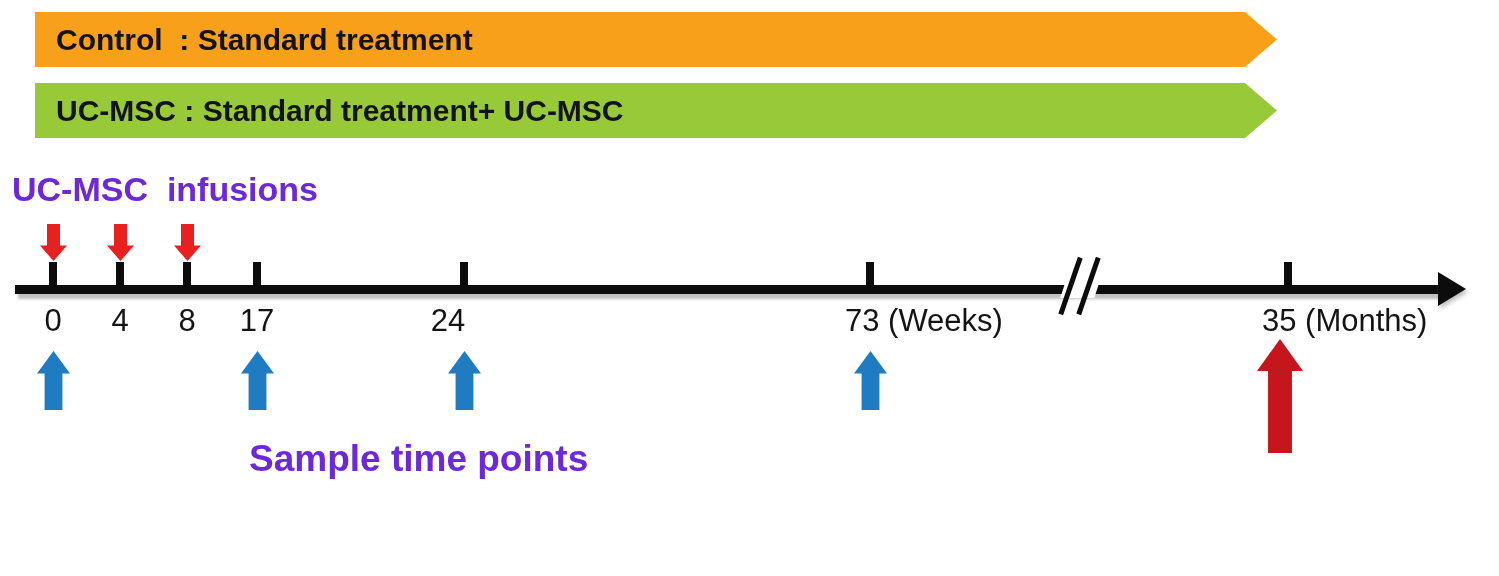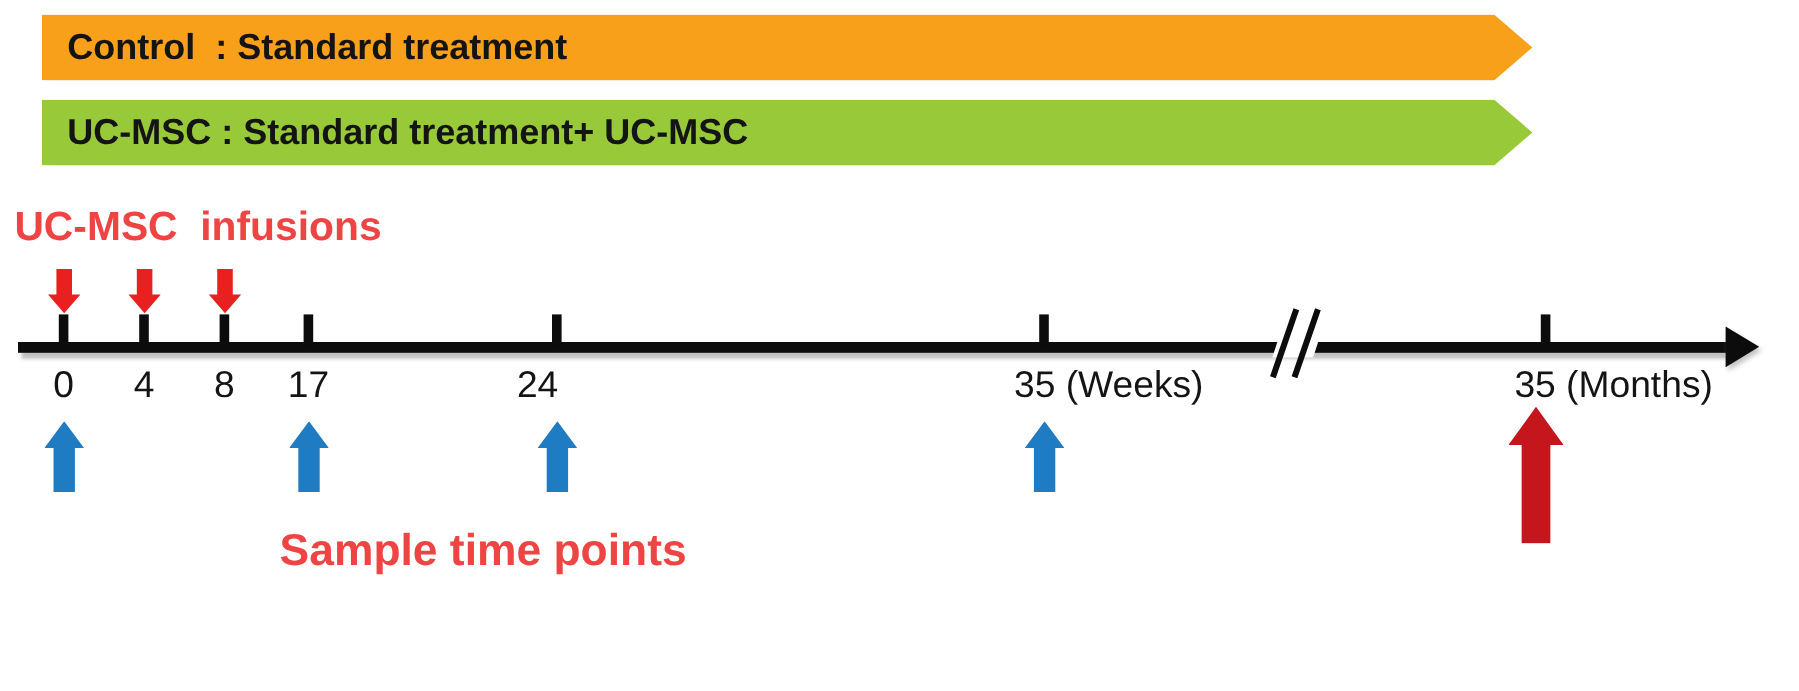--- a/index.html
+++ b/index.html
@@ -12,23 +12,23 @@
     position:absolute; left:35px; width:1242px; height:55px;
     display:flex; align-items:center; padding-left:21px;
     font-weight:bold; font-size:30px; color:#141414; white-space:pre;
     clip-path: polygon(0 0, calc(100% - 32px) 0, 100% 50%, calc(100% - 32px) 100%, 0 100%);
     filter: drop-shadow(5px 6px 3px rgba(110,110,110,0.55));
   }
   .banner-control { top:12px;  background: var(--orange); }
   .banner-ucmsc   { top:83px;  background: var(--green);  }
 
   
-  .txt { position:absolute; color:#ef4444; white-space:pre; }
+  .txt { position:absolute; color:#6d28d9; white-space:pre; }
   .infusions-label { left:12px;  top:170px; font-size:34px; font-weight:bold; }
-  .sample-label    { left:233px; top:438px; font-size:37px; font-weight:bold; }
+  .sample-label    { left:249px; top:438px; font-size:37px; font-weight:bold; }
   .endpoint-label  { left:1091px; top:462px; font-size:31px; font-weight:bold; line-height:51px; }
 
   
   .axis-line {
     position:absolute; left:15px; top:285px; width:1426px; height:9px;
     background:#0c0c0c; box-shadow: 3px 5px 3px rgba(150,150,150,0.6);
   }
   .axis-arrowhead {
     position:absolute; left:1438px; top:272px; width:0; height:0;
     border-top:17px solid transparent; border-bottom:17px solid transparent;
@@ -97,21 +97,21 @@
       <div class="tick-mark" style="left: 183px;"></div>
       <div class="tick-label" style="left: 187px; transform: translateX(-50%);">8</div>
       <div class="arrow infusion-arrow" style="left: 174px;"></div>
       <div class="tick-mark" style="left: 253px;"></div>
       <div class="tick-label" style="left: 257px; transform: translateX(-50%);">17</div>
       <div class="arrow sample-arrow" style="left: 241px;"></div>
       <div class="tick-mark" style="left: 460px;"></div>
       <div class="tick-label" style="left: 448px; transform: translateX(-50%);">24</div>
       <div class="arrow sample-arrow" style="left: 448px;"></div>
       <div class="tick-mark" style="left: 866px;"></div>
-      <div class="tick-label" style="left: 845px;">35 (Weeks)</div>
+      <div class="tick-label" style="left: 845px;">73 (Weeks)</div>
       <div class="arrow sample-arrow" style="left: 854px;"></div>
       <div class="tick-mark" style="left: 1284px;"></div>
       <div class="tick-label" style="left: 1262px;">35 (Months)</div>
     </div>
   <div class="axis-break-gap"></div>
   <div class="break-slash break-slash-1"></div>
   <div class="break-slash break-slash-2"></div>
 
   <div class="txt sample-label">Sample time points</div>
 

